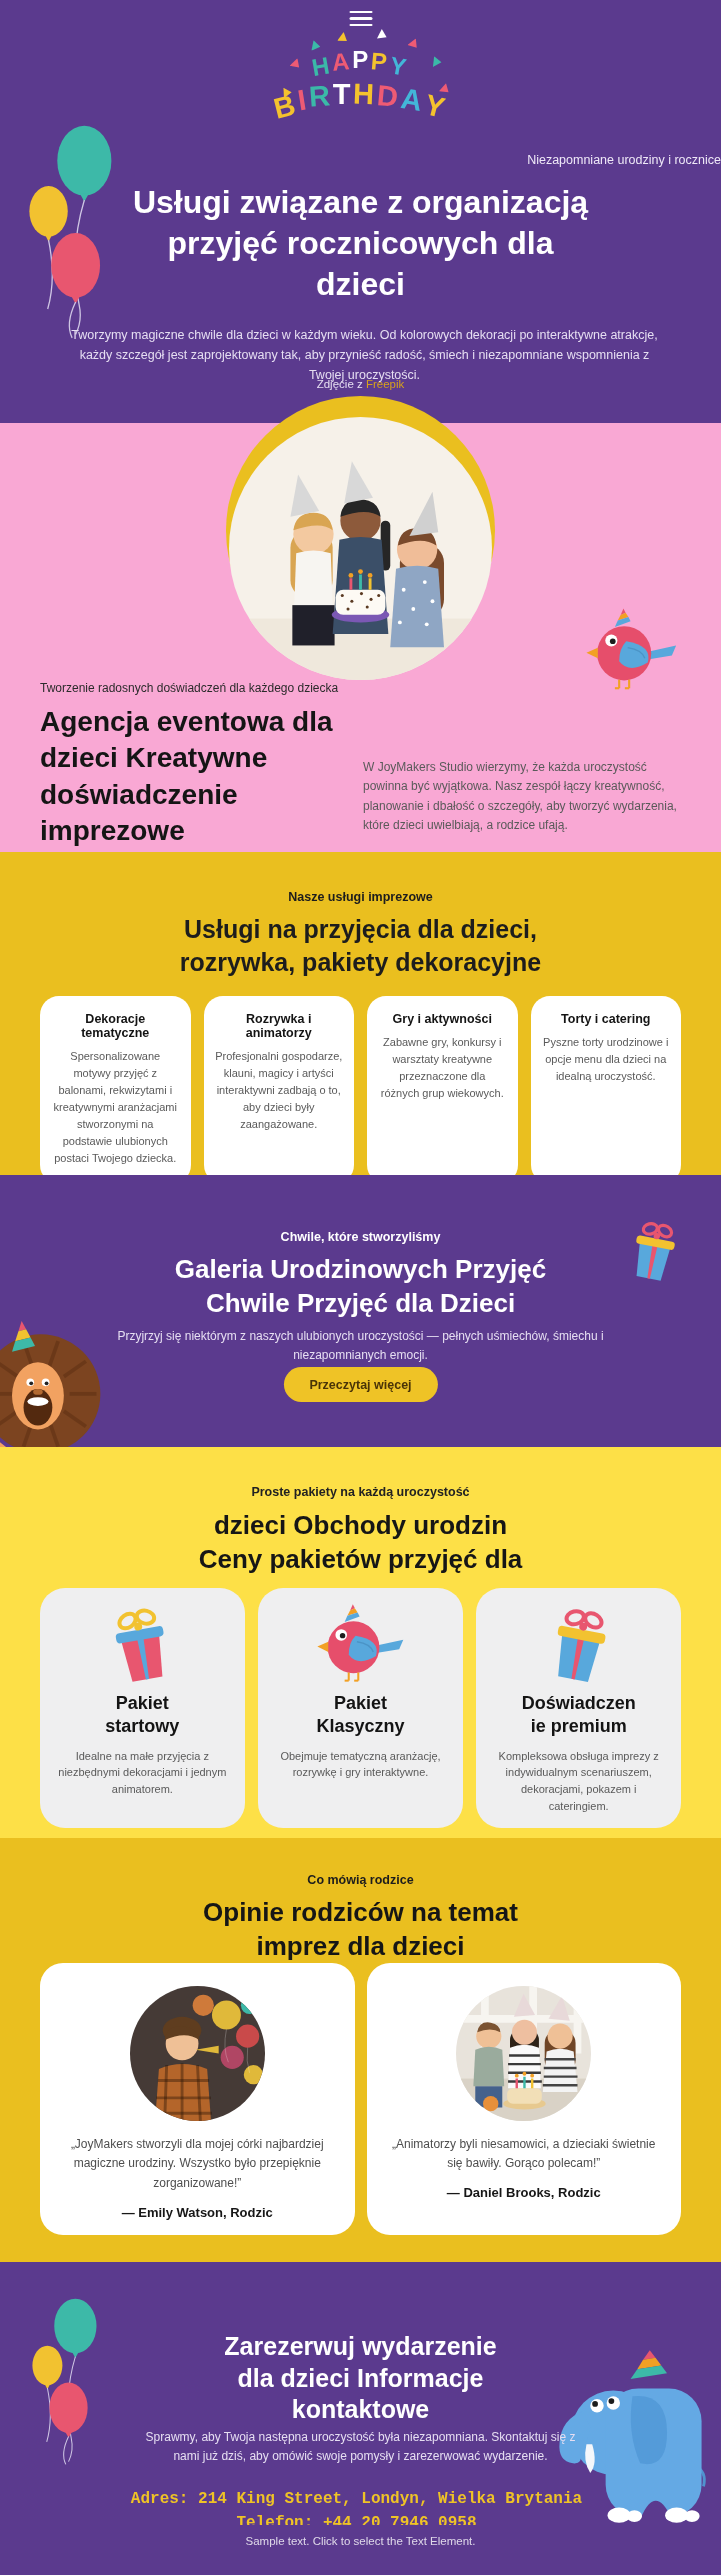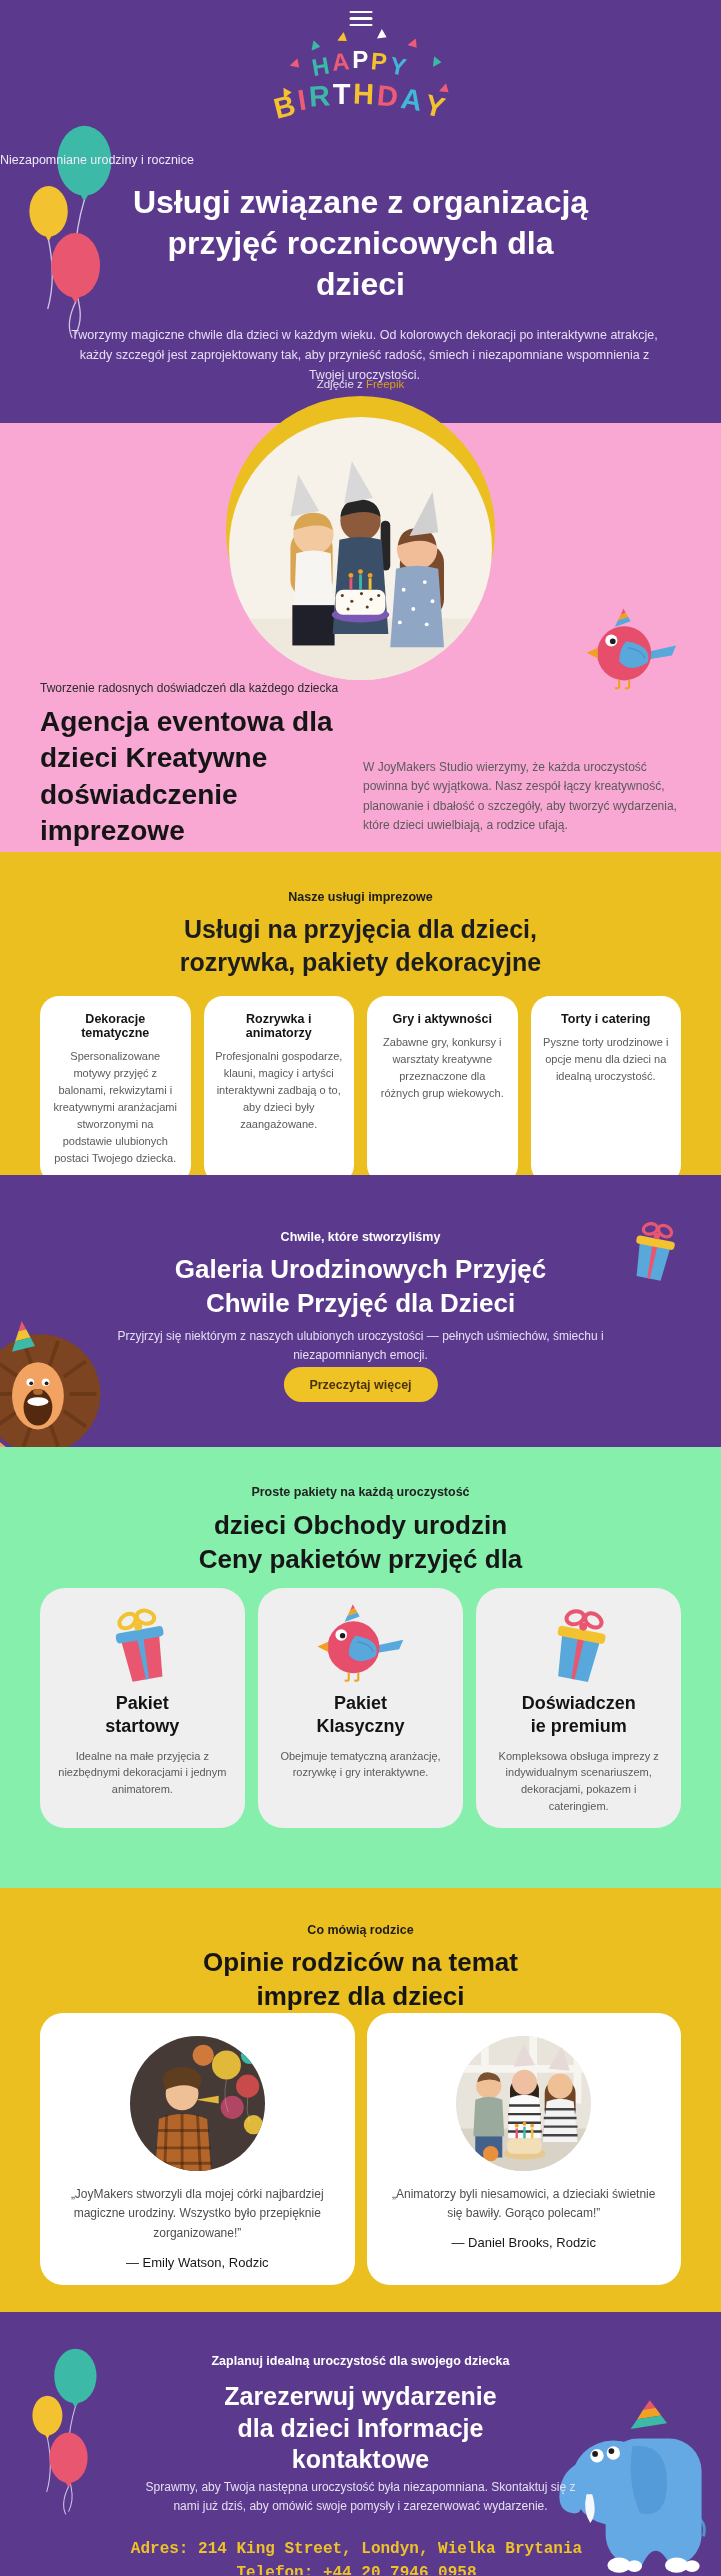--- a/index.html
+++ b/index.html
@@ -2,21 +2,21 @@
 <html lang="pl"><head>
 <meta charset="utf-8">
 <style>
   html,body{margin:0;padding:0;background:#ffffff;font-family:"Liberation Sans","DejaVu Sans",sans-serif;}
   .page{position:relative;width:721px;height:2576px;margin:0 auto;background:#fff;overflow:hidden;}
   section{position:relative;width:100%;}
   .hero{height:423px;background:#5b3a8e;}
   .intro{height:429px;background:#f9a8d4;}
   .services{height:323px;background:#eabf1f;}
   .gallery{height:272px;background:#5b3a8e;overflow:hidden;}
-  .pricing{height:441px;background:#86efac;}
+  .pricing{height:391px;background:#fde047;}
   .testimonials{height:424px;background:#eabf1f;}
   .contact{height:313px;background:#5b3a8e;overflow:hidden;}
   h1,h2,h3{margin:0;font-weight:700;}
   .line{display:block;}
 
   
   .menu-btn{position:absolute;top:10.6px;left:50%;transform:translateX(-50%);width:23px;height:17.3px;cursor:pointer;}
   .menu-btn i{display:block;height:2.5px;background:#fff;border-radius:1.9px;margin-bottom:4px;}
   .logo{position:absolute;top:48px;left:0;right:0;text-align:center;line-height:1;}
   .logo .w{display:block;font-weight:700;}
@@ -31,21 +31,21 @@
   .w2 span:nth-child(1){transform:translateY(11.5px) rotate(-14deg);color:#f4c22e;}
   .w2 span:nth-child(2){transform:translateY(4.8px) rotate(-9deg);color:#ee5b74;}
   .w2 span:nth-child(3){transform:translateY(1px) rotate(-4deg);color:#3bb9a8;}
   .w2 span:nth-child(4){transform:translateY(-1px);color:#ffffff;}
   .w2 span:nth-child(5){transform:translateY(-1px) rotate(2deg);color:#f4c22e;}
   .w2 span:nth-child(6){transform:translateY(1px) rotate(5deg);color:#ee5b74;}
   .w2 span:nth-child(7){transform:translateY(4.8px) rotate(9deg);color:#43b6d8;}
   .w2 span:nth-child(8){transform:translateY(11.5px) rotate(14deg);color:#f4c22e;}
   .cf{position:absolute;width:9.6px;height:9.6px;clip-path:polygon(50% 0,100% 85%,0 100%);}
   .balloons-hero{position:absolute;left:25px;top:121px;width:96px;height:219px;}
-  .hero-subtitle{position:absolute;top:153px;left:0;right:0;text-align:left;color:#efe9f8;font-size:12.5px;}
+  .hero-subtitle{position:absolute;top:153px;left:0;right:0;text-align:right;color:#efe9f8;font-size:12.5px;}
   .hero-title{position:absolute;top:182px;left:50%;transform:translateX(-50%);width:635px;text-align:center;color:#fff;font-size:32px;line-height:1.28;}
   .hero-desc{position:absolute;top:321px;left:50%;transform:translateX(-50%);width:604px;text-align:center;color:#e6def2;font-size:12.5px;line-height:1.6;}
   .credit{position:absolute;top:378px;left:0;right:0;text-align:center;color:#e6def2;font-size:11.5px;}
   .credit a{color:#d7a21c;text-decoration:none;cursor:pointer;}
 
   
   .yellow-circle{position:absolute;top:-27px;left:50%;margin-left:-135px;width:269px;height:269px;border-radius:50%;background:#eabf1f;}
   .photo-circle{position:absolute;top:-5.8px;left:50%;margin-left:-132px;width:263px;height:263px;border-radius:50%;overflow:hidden;}
   .bird-intro{position:absolute;left:585px;top:185px;width:94px;height:85px;}
   .intro-label{position:absolute;left:40px;top:258px;font-size:12px;color:#2b2b2b;}
@@ -81,21 +81,21 @@
   .price-card h3{margin:5.8px 0 0;font-size:18px;line-height:1.27;color:#141414;}
   .price-card p{margin:9.6px 0 0;font-size:11px;line-height:1.52;color:#5a5a5a;}
 
   
   .testimonials .sec-label{top:35px;color:#1d1d1d;}
   .testimonials .sec-title{top:58px;width:442px;font-size:26px;line-height:1.3;color:#161616;}
   .testi-row{position:absolute;top:125px;left:40px;right:40px;display:flex;gap:12px;}
   .testi-card{flex:1;background:#fff;border-radius:23px;padding:23px 19px 15.4px;text-align:center;min-height:229px;}
   .avatar{width:135px;height:135px;border-radius:50%;overflow:hidden;margin:0 auto;}
   .quote{margin:13.5px 0 0;font-size:12px;line-height:1.63;color:#4e4e4e;}
-  .author{margin:11.5px 0 0;font-size:13px;font-weight:400;color:#171717;}
+  .author{margin:11.5px 0 0;font-size:13px;font-weight:700;color:#171717;}
 
   
   .balloons-contact{position:absolute;left:29px;top:33px;width:75px;height:171px;}
   .elephant{position:absolute;right:5.8px;top:88px;width:165px;height:173px;}
   .contact .sec-label{top:42px;color:#ffffff;}
   .contact .sec-title{top:69px;width:356px;font-size:25px;line-height:1.26;color:#ffffff;}
   .contact-desc{position:absolute;top:166px;left:50%;transform:translateX(-50%);width:452px;text-align:center;font-size:12px;line-height:1.55;color:#e6def2;margin:0;}
   .contact-info{position:absolute;top:225px;left:0;right:8px;height:38px;overflow:hidden;text-align:center;font-family:Liberation Mono, monospace;}
   .contact-info .cline{display:block;color:#efc326;font-weight:700;font-size:16px;line-height:1.5;}
   .footer-note{position:absolute;top:273px;left:0;right:0;text-align:center;font-size:11.5px;color:rgba(255,255,255,.8);}
@@ -472,21 +472,20 @@
       <path d="M34,64 Q12,72 10,96 Q8,116 24,118 Q34,119 32,108 Q31,100 38,96 L42,80 Z" fill="#64a9e4"></path>
       <path d="M44,98 q6,20 -2,30 q-8,-12 -4,-30 Z" fill="#f4f7fb"></path>
       <circle cx="49" cy="58" r="7" fill="#fff"></circle>
         <circle cx="47" cy="56" r="3" fill="#1d1d1d"></circle>
       <circle cx="66" cy="55" r="7" fill="#fff"></circle>
         <circle cx="64" cy="53" r="3" fill="#1d1d1d"></circle>
       <polygon points="104,0 97,10 110,8" fill="#e8566f"></polygon>
       <polygon points="97,10 110,8 116,16 91,20" fill="#f2a024"></polygon>
       <polygon points="91,20 116,16 122,24 84,30" fill="#3db9a8"></polygon>
     </svg>
-    <div class="sec-label">Zaplanuj idealną uroczystość dla swojego dziecka</div>
     <h2 class="sec-title">
       <span class="line">Zarezerwuj wydarzenie</span>
       <span class="line">dla dzieci Informacje</span>
       <span class="line">kontaktowe</span>
     </h2>
     <p class="contact-desc">Sprawmy, aby Twoja następna uroczystość była niezapomniana. Skontaktuj się z nami już dziś, aby omówić swoje pomysły i zarezerwować wydarzenie.</p>
     <div class="contact-info">
       <span class="cline">Adres: 214 King Street, Londyn, Wielka Brytania</span>
       <span class="cline">Telefon: +44 20 7946 0958</span>
     </div>

